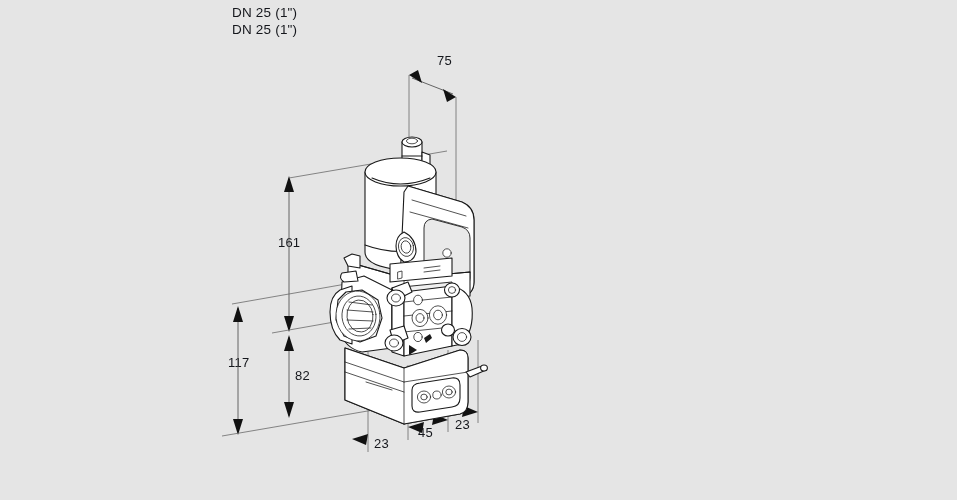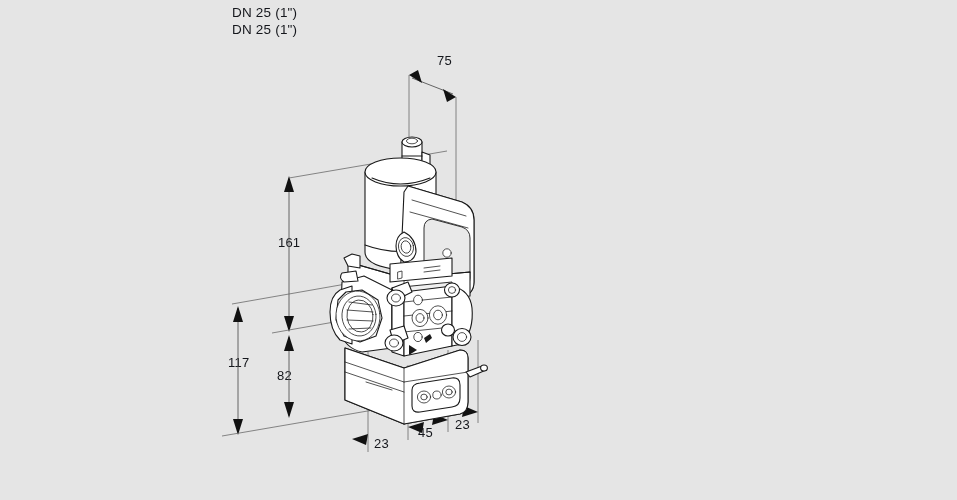--- a/index.html
+++ b/index.html
@@ -44,21 +44,21 @@
 <body>
 
 <div class="hdr">
   <div>DN 25 (1")</div>
   <div>DN 25 (1")</div>
 </div>
 
 <div class="dimlabel" style="left:419px; top:53px;margin-left:18px;">75</div>
 <div class="dimlabel" style="left:278px; top:235px;">161</div>
 <div class="dimlabel" style="left:228px; top:355px;">117</div>
-<div class="dimlabel" style="left:277px; top:368px;">82</div>
+<div class="dimlabel" style="left:295px; top:368px;">82</div>
 <div class="dimlabel" style="left:374px; top:436px;">23</div>
 <div class="dimlabel" style="left:418px; top:425px;">45</div>
 <div class="dimlabel" style="left:455px; top:417px;">23</div>
 
 <svg id="canvas" viewBox="0 0 957 500">
   <defs>
     <style>
       .o  { fill:#ffffff; stroke:#1a1a1a; stroke-width:1.1; stroke-linejoin:round; stroke-linecap:round; }
       .on { fill:none;    stroke:#1a1a1a; stroke-width:1.1; stroke-linejoin:round; stroke-linecap:round; }
       .t  { fill:none;    stroke:#1a1a1a; stroke-width:0.75; stroke-linejoin:round; stroke-linecap:round; }

